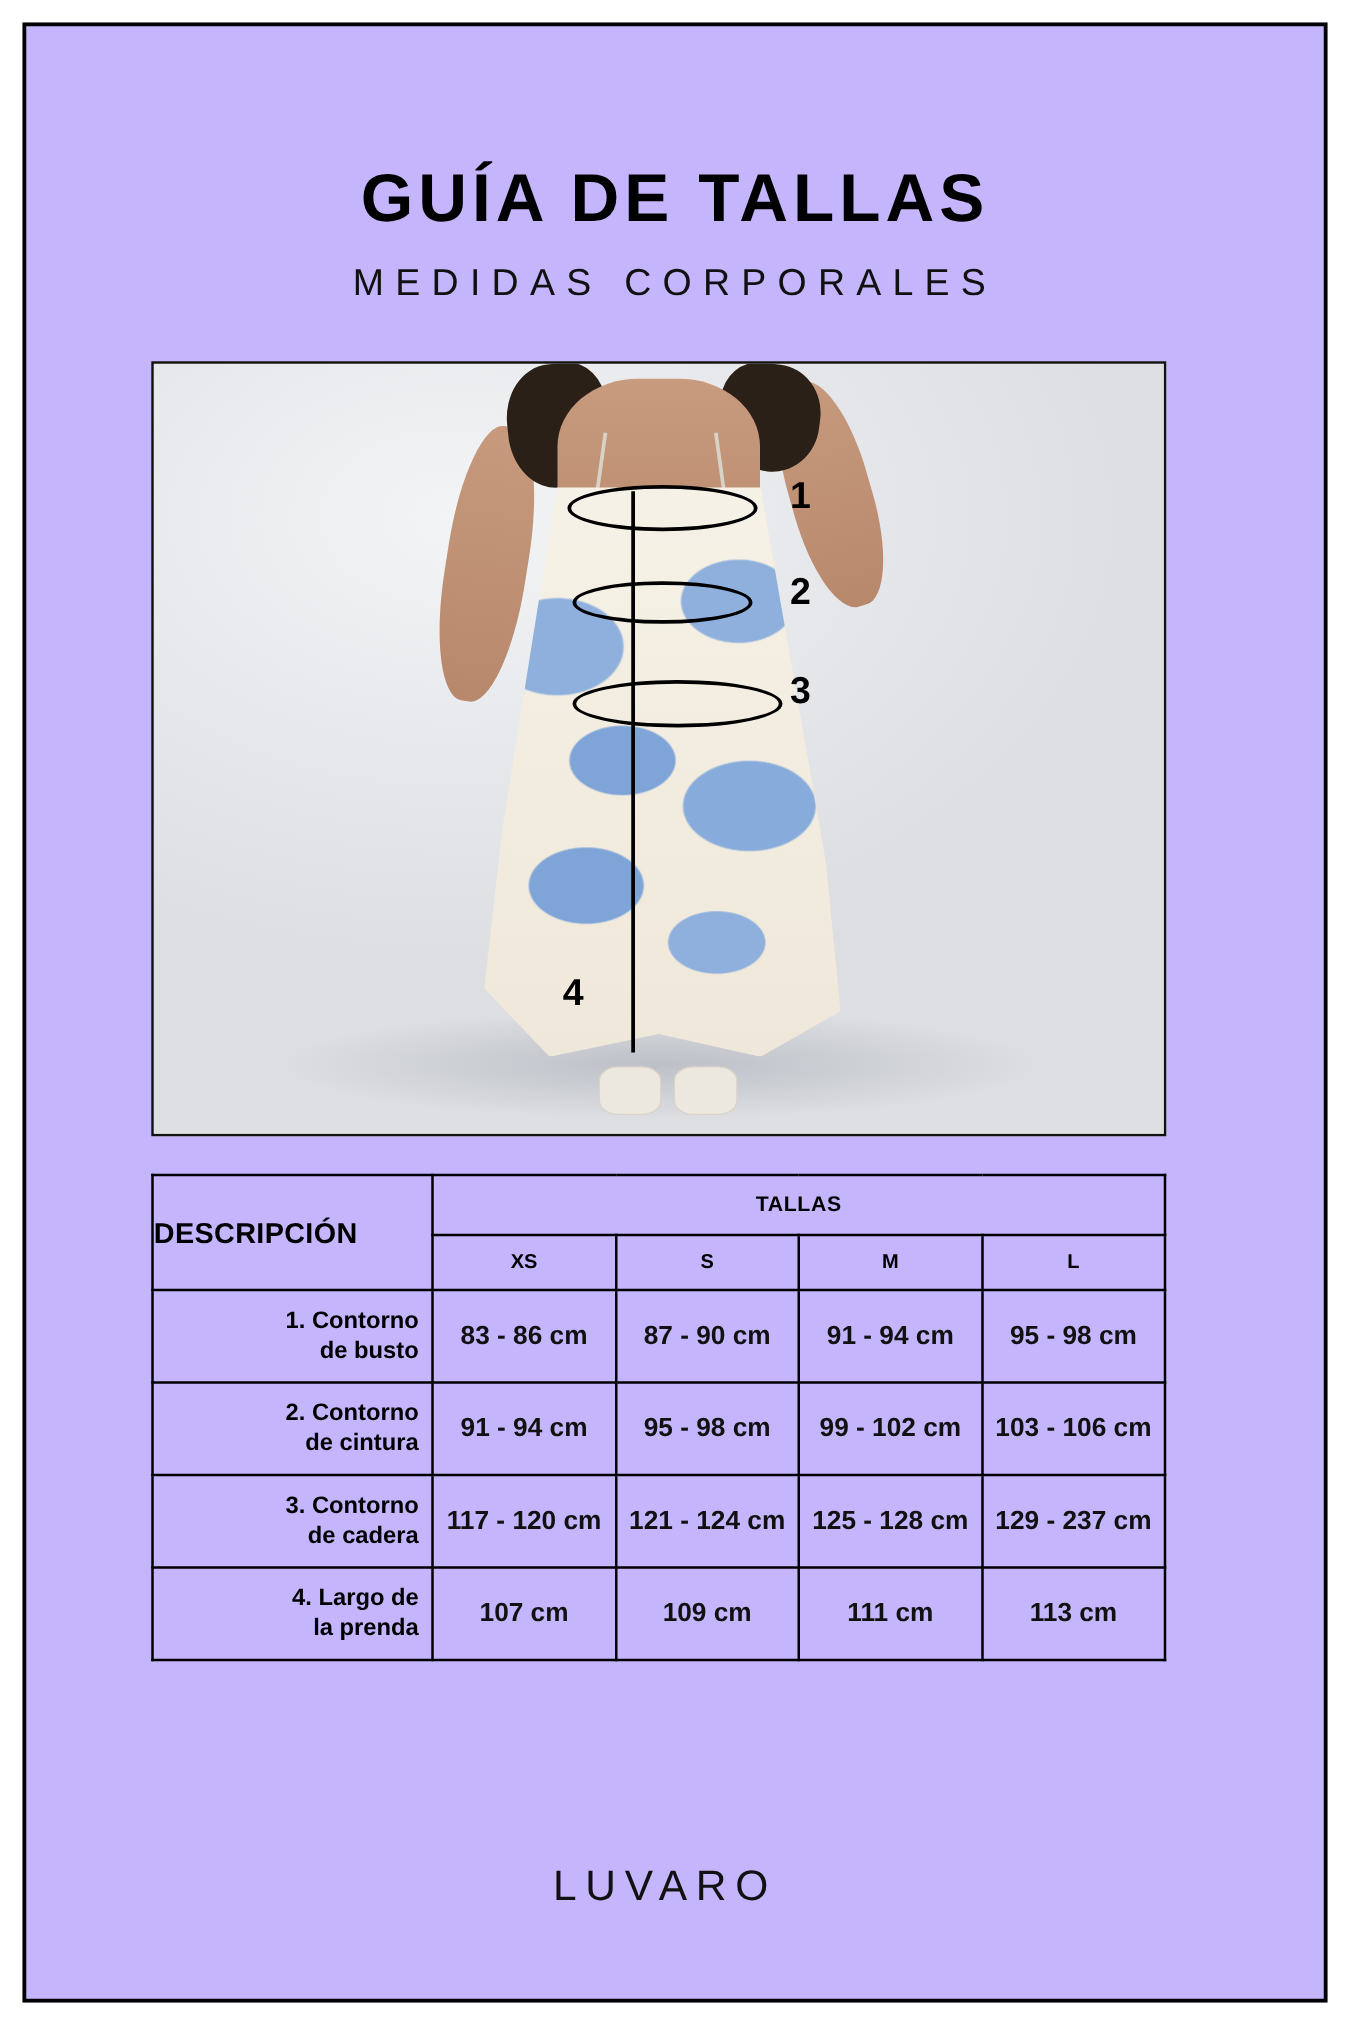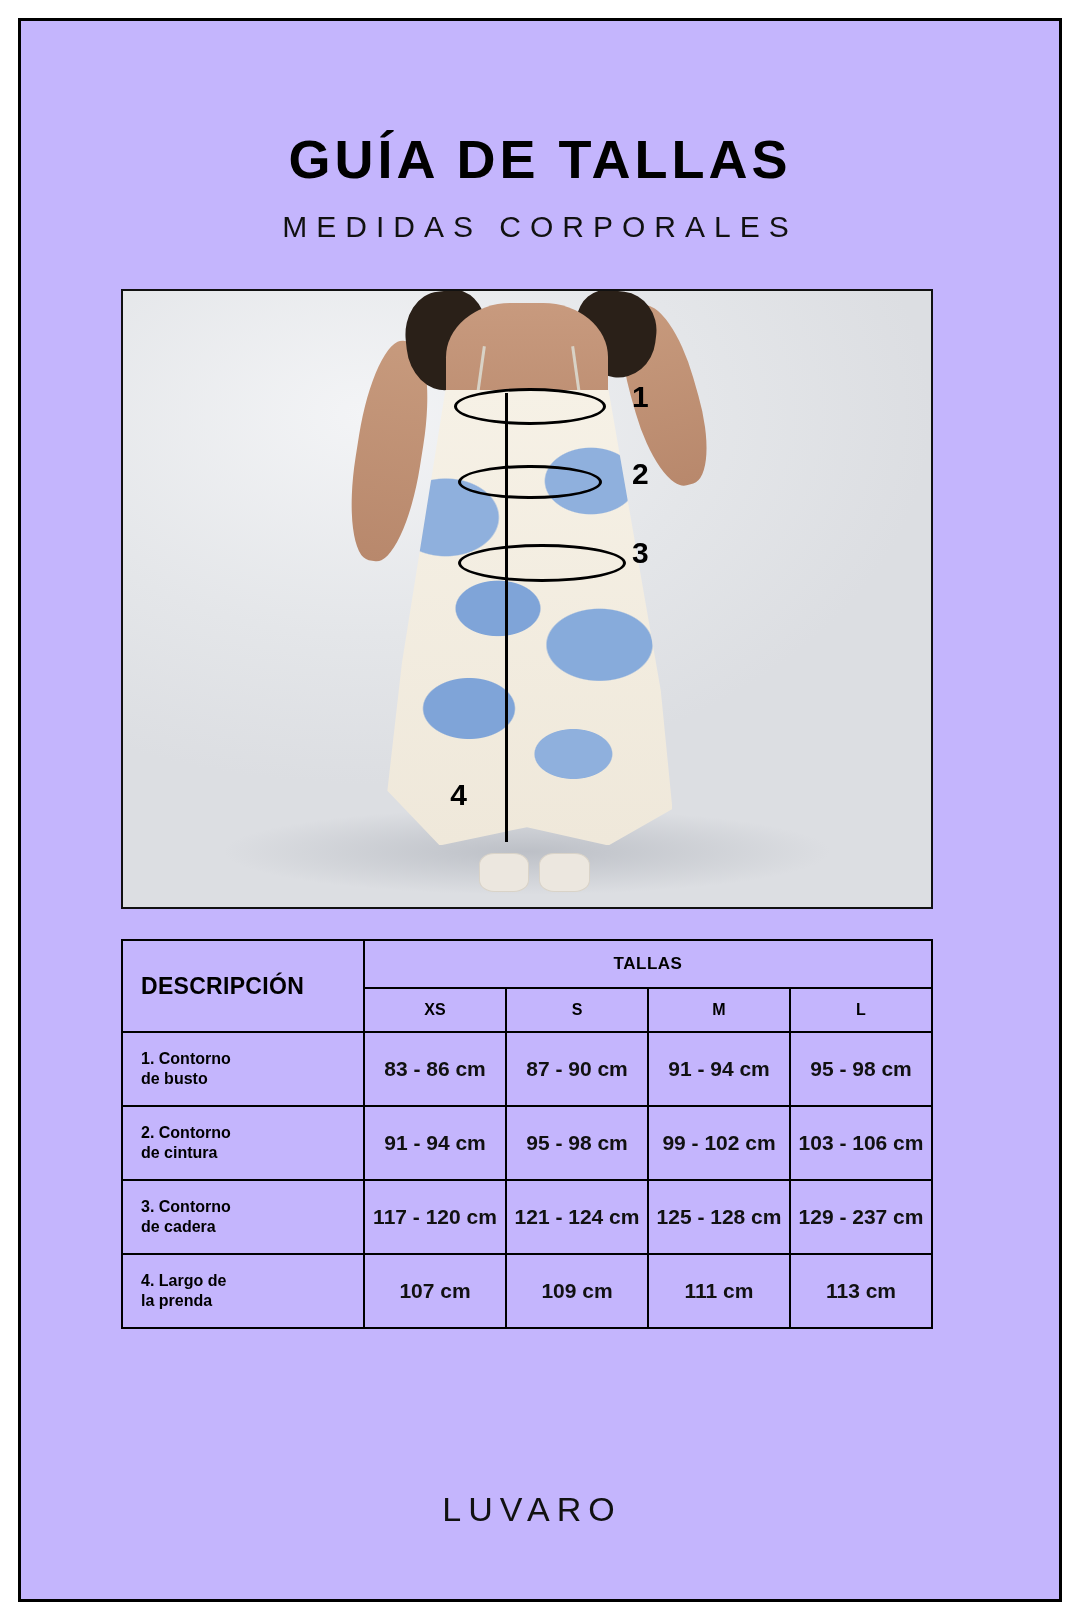--- a/index.html
+++ b/index.html
@@ -213,39 +213,38 @@
   th, td {
     padding: 0;
     text-align: center;
     vertical-align: middle;
   }
   .desc-head {
     width: 222px;
     font-size: 23px;
     font-weight: bold;
     text-align: left;
-    padding-left: 18px;
     letter-spacing: 0.3px;
   }
   .tallas-head {
     font-size: 17px;
     font-weight: bold;
     height: 46px;
     letter-spacing: 0.5px;
     margin-top: 10px;
   }
   .size-head {
     font-size: 16px;
     font-weight: bold;
     height: 42px;
   }
   td.rowlabel {
-    text-align: left;
+    text-align: right;
     padding: 12px 10px 12px 18px;
-    font-size: 16px;
+    font-size: 19px;
     font-weight: bold;
     line-height: 1.25;
   }
   td.val {
     font-size: 21px;
     height: 72px;
     color: #111;
     font-weight: bold;
   }
 

